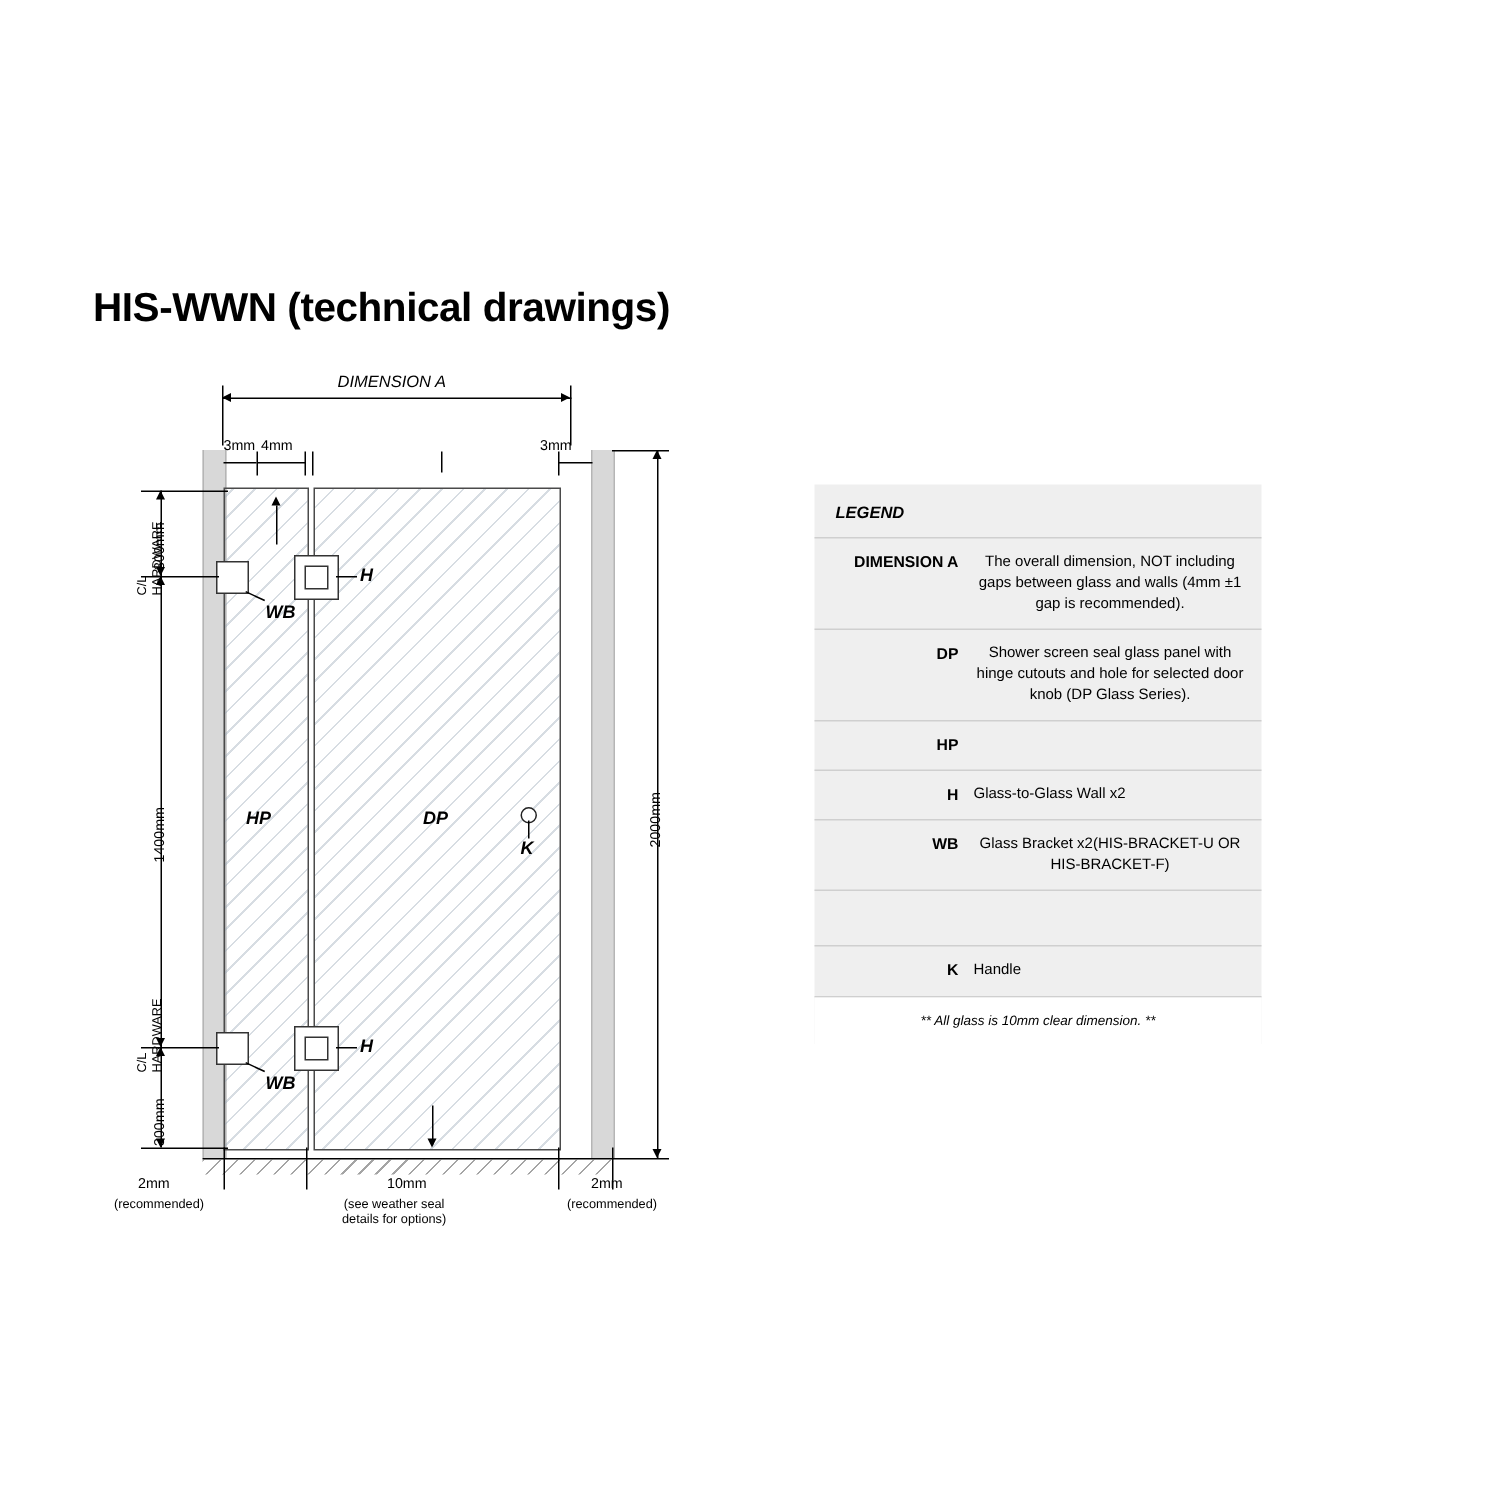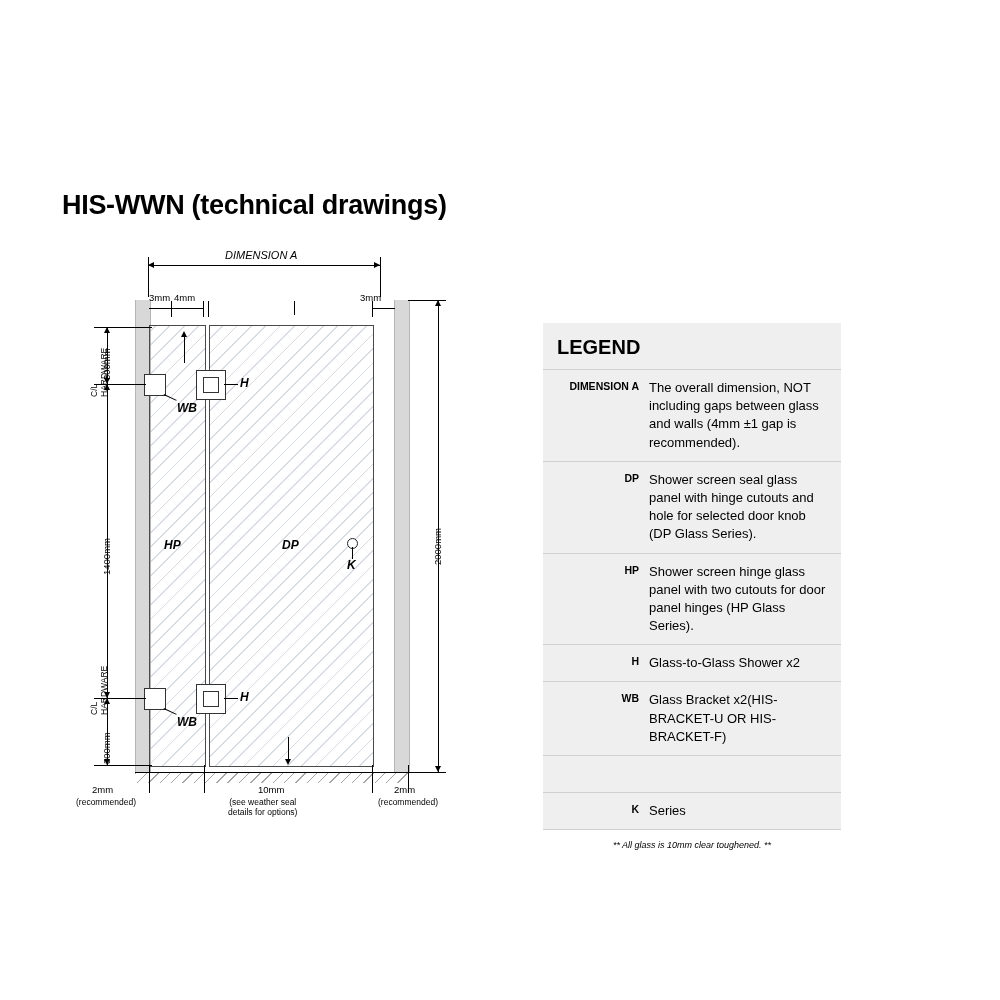--- a/index.html
+++ b/index.html
@@ -123,44 +123,46 @@
   
   #legend {
     position: absolute;
     left: 543px;
     top: 323px;
     width: 298px;
     background: #efefef;
     padding: 0;
   }
   .legend-title {
-    font-size: 20px;
+    font-size: 11px;
     font-weight: bold;
     padding: 13px 0 10px 14px;
     border-bottom: 1px solid #cfcfcf;
+    font-style: italic;
   }
   .legend-row {
     display: flex;
     border-bottom: 1px solid #cfcfcf;
     padding: 9px 6px 9px 0;
   }
   .legend-row:last-child { border-bottom: none; }
   .legend-key {
     width: 96px;
     min-width: 96px;
     text-align: right;
     padding-right: 10px;
     font-size: 10.5px;
     font-weight: bold;
     line-height: 1.35;
   }
   .legend-desc {
-    font-size: 13px;
+    font-size: 10px;
     line-height: 1.4;
     padding-right: 4px;
+    text-align: center;
   }
   .legend-row.spacer { min-height: 18px; }
   .legend-note {
     font-size: 9px;
     font-style: italic;
     text-align: center;
     padding: 10px 6px 11px 6px;
     background: #ffffff;
   }
 </style>
@@ -286,32 +288,31 @@
   <div class="legend-row">
     <div class="legend-key">DIMENSION A</div>
     <div class="legend-desc">The overall dimension, NOT including gaps between glass and walls (4mm ±1 gap is recommended).</div>
   </div>
   <div class="legend-row">
     <div class="legend-key">DP</div>
     <div class="legend-desc">Shower screen seal glass panel with hinge cutouts and hole for selected door knob (DP Glass Series).</div>
   </div>
   <div class="legend-row">
     <div class="legend-key">HP</div>
-    <div class="legend-desc">Shower screen hinge glass panel with two cutouts for door panel hinges (HP Glass Series).</div>
   </div>
   <div class="legend-row">
     <div class="legend-key">H</div>
-    <div class="legend-desc">Glass-to-Glass Shower x2</div>
+    <div class="legend-desc">Glass-to-Glass Wall x2</div>
   </div>
   <div class="legend-row">
     <div class="legend-key">WB</div>
     <div class="legend-desc">Glass Bracket x2(HIS-BRACKET-U OR HIS-BRACKET-F)</div>
   </div>
   <div class="legend-row spacer">
     <div class="legend-key"></div>
     <div class="legend-desc"></div>
   </div>
   <div class="legend-row">
     <div class="legend-key">K</div>
-    <div class="legend-desc">Series</div>
-  </div>
-  <div class="legend-note">** All glass is 10mm clear toughened. **</div>
+    <div class="legend-desc">Handle</div>
+  </div>
+  <div class="legend-note">** All glass is 10mm clear dimension. **</div>
 </div>
 
 </body></html>

